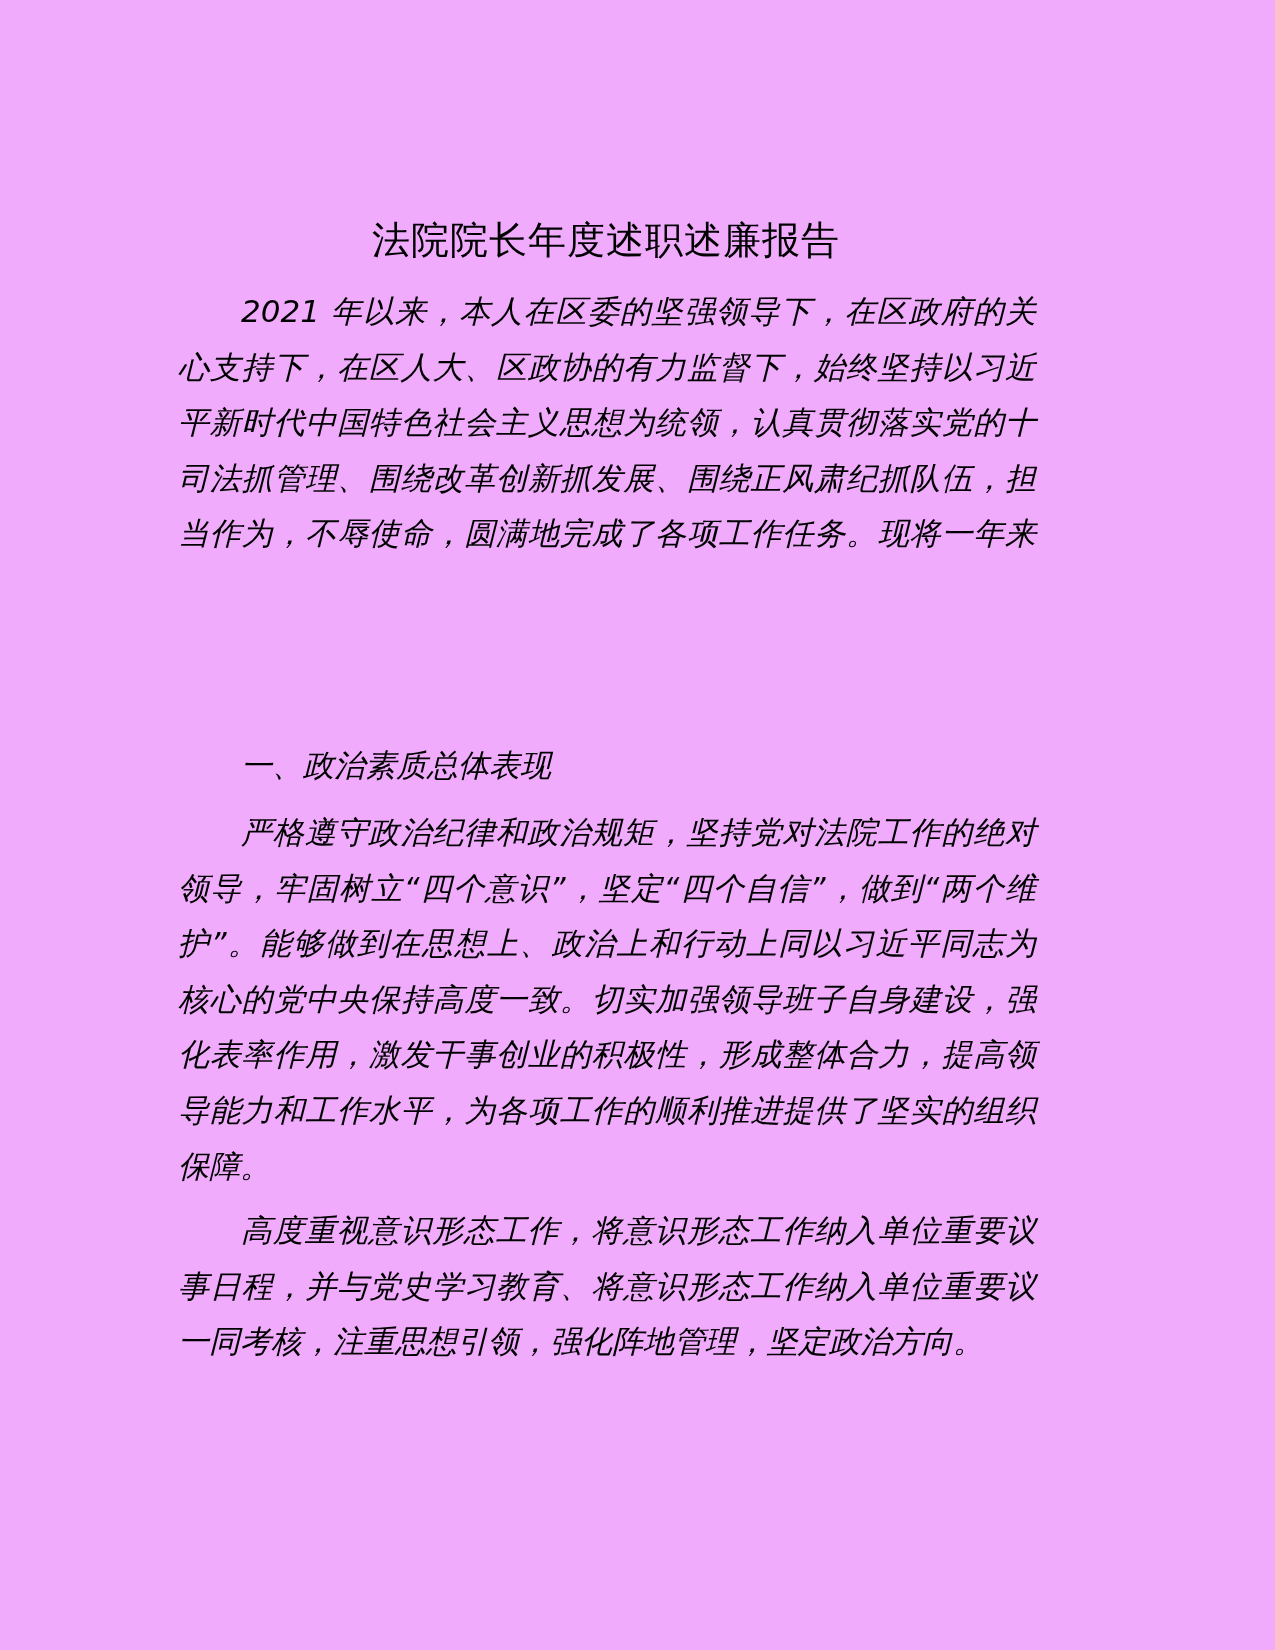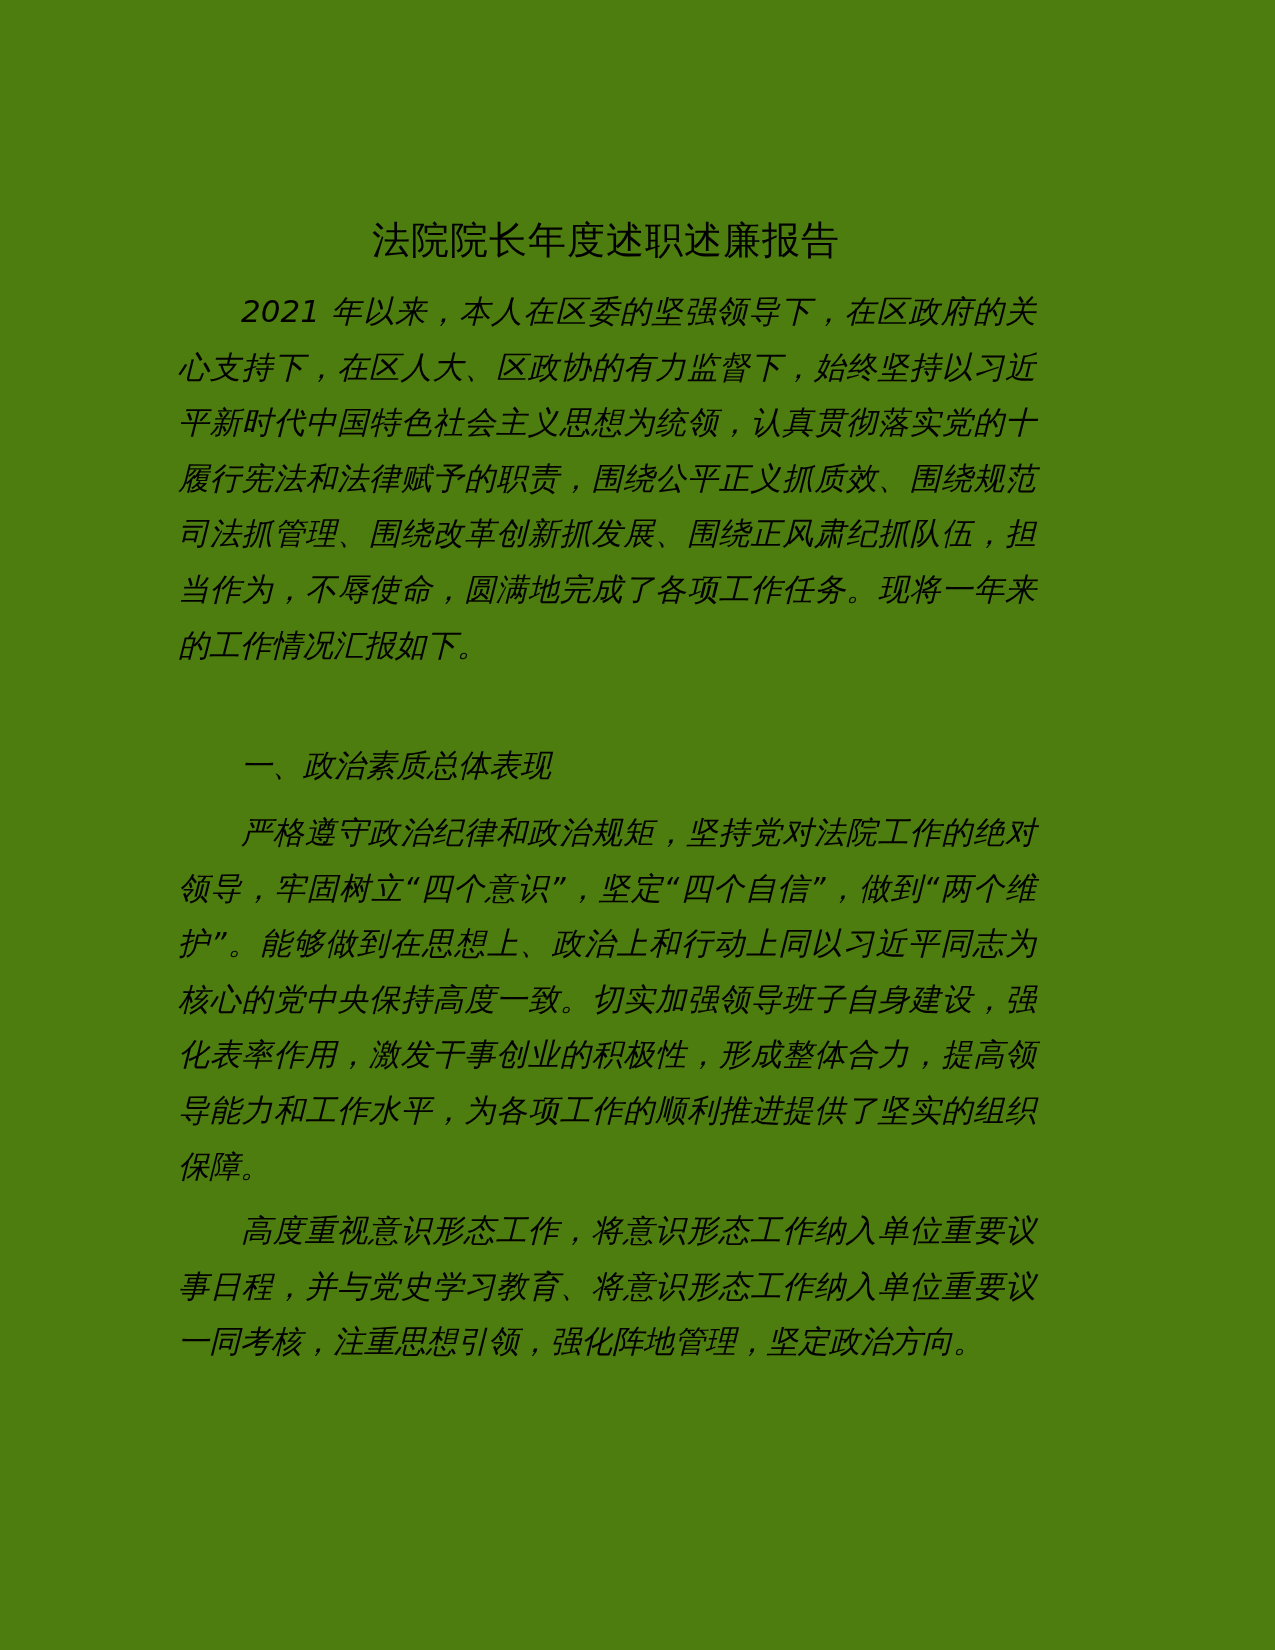--- a/index.html
+++ b/index.html
@@ -1,40 +1,38 @@
 <!DOCTYPE html>
 <html><head>
   <meta charset="utf-8">
   <style>
     html, body { margin: 0; padding: 0; background: #ffffff; }
     body { width: 1275px; height: 1650px; position: relative; overflow: hidden;
            font-family: "DejaVu Sans", "Liberation Sans", sans-serif; color: #000000; }
-    .page { position: absolute; left: 0; top: 0; width: 1275px; height: 1650px; background: #4d7c0f; }
+    .page { position: absolute; left: 0; top: 0; width: 1275px; height: 1650px; background: #f0abfc; }
     .title { position: absolute; left: 0; top: 214px; width: 1212px; text-align: center;
              font-size: 38px; line-height: 52px; letter-spacing: 1px; margin: 0; font-weight: normal; }
     .body-text { position: absolute; left: 178px; width: 858px; font-style: italic; }
     .line { display: block; font-size: 31px; height: 55.6px; line-height: 55.6px;
             white-space: nowrap; text-align: justify; text-align-last: justify; }
     .line.last { text-align-last: left; }
     .line.indent { padding-left: 63px; }
   </style>
 </head>
 <body>
 
 <div class="page">
   <h1 class="title">法院院长年度述职述廉报告</h1>
 
   <div class="body-text" style="top:284px;">
     <span class="line indent">2021 年以来，本人在区委的坚强领导下，在区政府的关</span>
     <span class="line">心支持下，在区人大、区政协的有力监督下，始终坚持以习近</span>
     <span class="line">平新时代中国特色社会主义思想为统领，认真贯彻落实党的十</span>
-    <span class="line">履行宪法和法律赋予的职责，围绕公平正义抓质效、围绕规范</span>
     <span class="line">司法抓管理、围绕改革创新抓发展、围绕正风肃纪抓队伍，担</span>
     <span class="line">当作为，不辱使命，圆满地完成了各项工作任务。现将一年来</span>
-    <span class="line last">的工作情况汇报如下。</span>
   </div>
 
   <div class="body-text" style="top:805px;">
     <span class="line indent">严格遵守政治纪律和政治规矩，坚持党对法院工作的绝对</span>
     <span class="line">领导，牢固树立“四个意识”，坚定“四个自信”，做到“两个维</span>
     <span class="line">护”。能够做到在思想上、政治上和行动上同以习近平同志为</span>
     <span class="line">核心的党中央保持高度一致。切实加强领导班子自身建设，强</span>
     <span class="line">化表率作用，激发干事创业的积极性，形成整体合力，提高领</span>
     <span class="line">导能力和工作水平，为各项工作的顺利推进提供了坚实的组织</span>
     <span class="line last">保障。</span>

